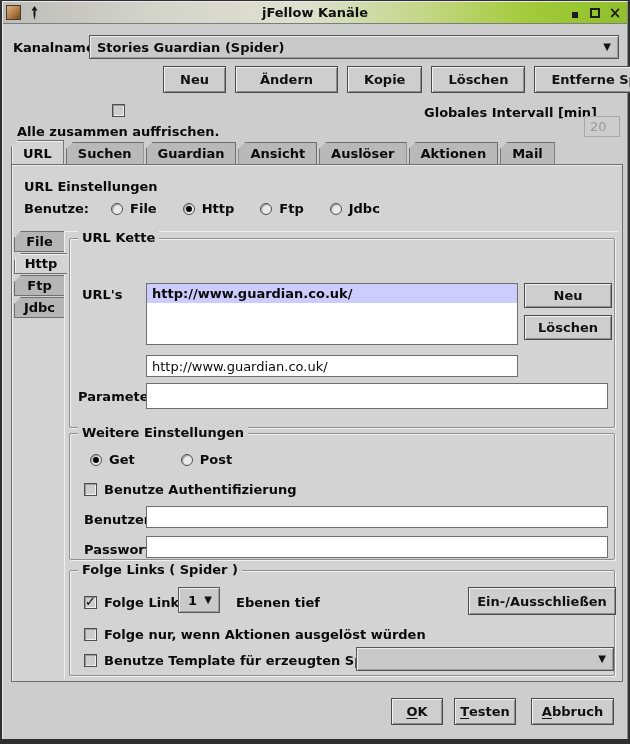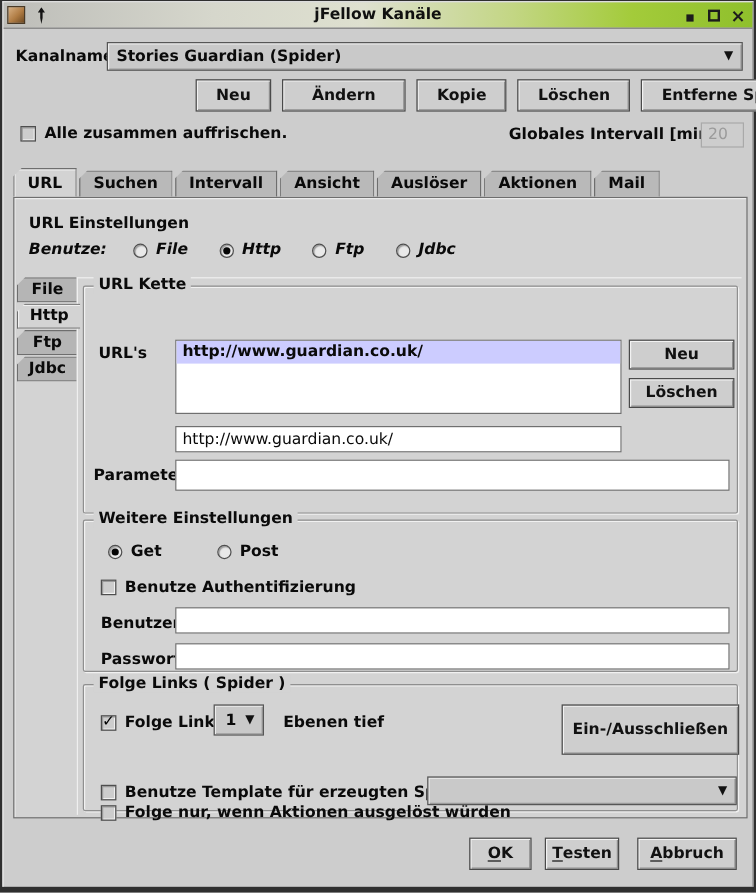--- a/index.html
+++ b/index.html
@@ -33,21 +33,21 @@
   .btn { background:#cecece; border:1px solid #4a4a4a;
     box-shadow: inset 1px 1px 0 #f2f2f2, inset -1px -1px 0 #8e8e8e;
     font-weight:bold; font-size:13px; color:#111;
     display:flex; align-items:center; justify-content:center; white-space:nowrap; }
   .combo { background:#c9c9c9; border:1px solid #565656;
     box-shadow: inset 1px 1px 0 #ededed, inset -1px -1px 0 #9a9a9a;
     display:flex; align-items:center; font-weight:bold; }
   .combo .arrow { position:absolute; right:7px; top:50%; transform:translateY(-52%); font-size:10px; color:#111; }
   .field { background:#ffffff; border:1px solid #6f6f6f; font-weight:normal; font-size:13px;
     padding:2px 5px; display:flex; align-items:center; }
-  .field-disabled { background:#cdcdcd; border:1px solid #a9a9a9; color:#9b9b9b; }
+  .field-disabled { background:#cdcdcd; border:1px solid #a9a9a9; color:#9b9b9b;margin-top:14px; }
   .listbox { background:#ffffff; border:1px solid #6f6f6f; overflow:hidden; }
   .list-item-selected { background:#ccccff; font-weight:bold; padding:2px 5px; white-space:nowrap; }
 
   .checkbox { width:13px; height:13px; background:#cdcdcd; border:1px solid #4e4e4e; flex:none;
     box-shadow: inset 1px 1px 0 #9a9a9a, inset -1px -1px 0 #f0f0f0; position:relative; }
   .checkbox .checkmark { position:absolute; left:0px; top:-3px; font-size:13px; font-weight:bold; color:#000; }
   .radio { width:12px; height:12px; border-radius:50%; background:#e9e9e9; border:1px solid #4e4e4e; flex:none;
     box-shadow: inset 1px 1px 1px #9a9a9a; position:relative; }
   .radio .dot { position:absolute; left:2px; top:2px; width:6px; height:6px; border-radius:50%; background:#050505; }
   .ctl-row { display:flex; align-items:center; gap:7px; }
@@ -119,44 +119,44 @@
           <span>Kopie</span>
         </div>
     <div class="btn" style="height:27px; padding:0 16px;">
           <span>Löschen</span>
         </div>
     <div class="btn" style="height:27px; padding:0 16px;">
           <span>Entferne Spiders</span>
         </div>
   </div>
 
-  <div class="abs ctl-row" style="left:14px; top:102px;">
+  <div class="abs ctl-row" style="left:14px; top:102px;flex-direction:column;">
     <span class="checkbox"></span>
     <span class="lbl">Alle zusammen auffrischen.</span>
   </div>
   <span class="abs lbl" style="left:421px; top:103px;">Globales Intervall [min]</span>
   <div class="abs field field-disabled" style="left:581px; top:100px; width:36px; height:21px;">
     <span>20</span>
   </div>
 
   <div class="tabrow">
     <div class="tab selected"><span>URL</span></div>
     <div class="tab"><span>Suchen</span></div>
-    <div class="tab"><span>Intervall</span></div>
+    <div class="tab"><span>Guardian</span></div>
     <div class="tab"><span>Ansicht</span></div>
     <div class="tab"><span>Auslöser</span></div>
     <div class="tab"><span>Aktionen</span></div>
     <div class="tab"><span>Mail</span></div>
   </div>
 
   <div class="tabpanel">
 
     <span class="abs lbl" style="left:12px; top:14px;">URL Einstellungen</span>
 
-    <div class="abs ctl-row" style="left:12px; top:36px;font-style:italic;">
+    <div class="abs ctl-row" style="left:12px; top:36px;">
       <span class="lbl">Benutze:</span>
       <span style="width:8px;"></span>
       <span class="radio"></span>
       <span class="lbl">File</span>
       <span style="width:12px;"></span>
       <span class="radio">
             <span class="dot"></span>
           </span>
       <span class="lbl">Http</span>
       <span style="width:12px;"></span>
@@ -226,24 +226,24 @@
           <span class="checkbox">
                 <span class="checkmark">✓</span>
               </span>
           <span class="lbl">Folge Links</span>
         </div>
         <div class="abs combo" style="left:108px; top:16px; width:42px; height:26px; padding-left:9px;">
           <span>1</span>
           <span class="arrow">▼</span>
         </div>
         <span class="abs lbl" style="left:166px; top:24px;">Ebenen tief</span>
-        <div class="abs btn" style="left:398px; top:16px; width:148px; height:42px;">
+        <div class="abs btn" style="left:398px; top:16px; width:148px; height:28px;">
               <span>Ein-/Ausschließen</span>
             </div>
-        <div class="abs ctl-row" style="left:14px; top:56px;margin-top:43px;">
+        <div class="abs ctl-row" style="left:14px; top:56px;">
           <span class="checkbox"></span>
           <span class="lbl">Folge nur, wenn Aktionen ausgelöst würden</span>
         </div>
         <div class="abs ctl-row" style="left:14px; top:82px;">
           <span class="checkbox"></span>
           <span class="lbl">Benutze Template für erzeugten Spider</span>
         </div>
         <div class="abs combo" style="left:286px; top:76px; width:258px; height:24px; padding-left:7px;">
           <span></span>
           <span class="arrow">▼</span>

